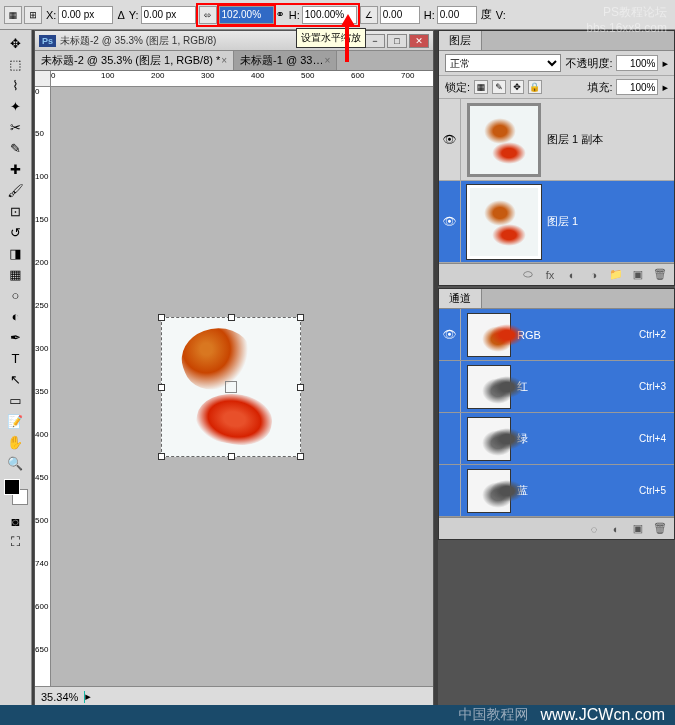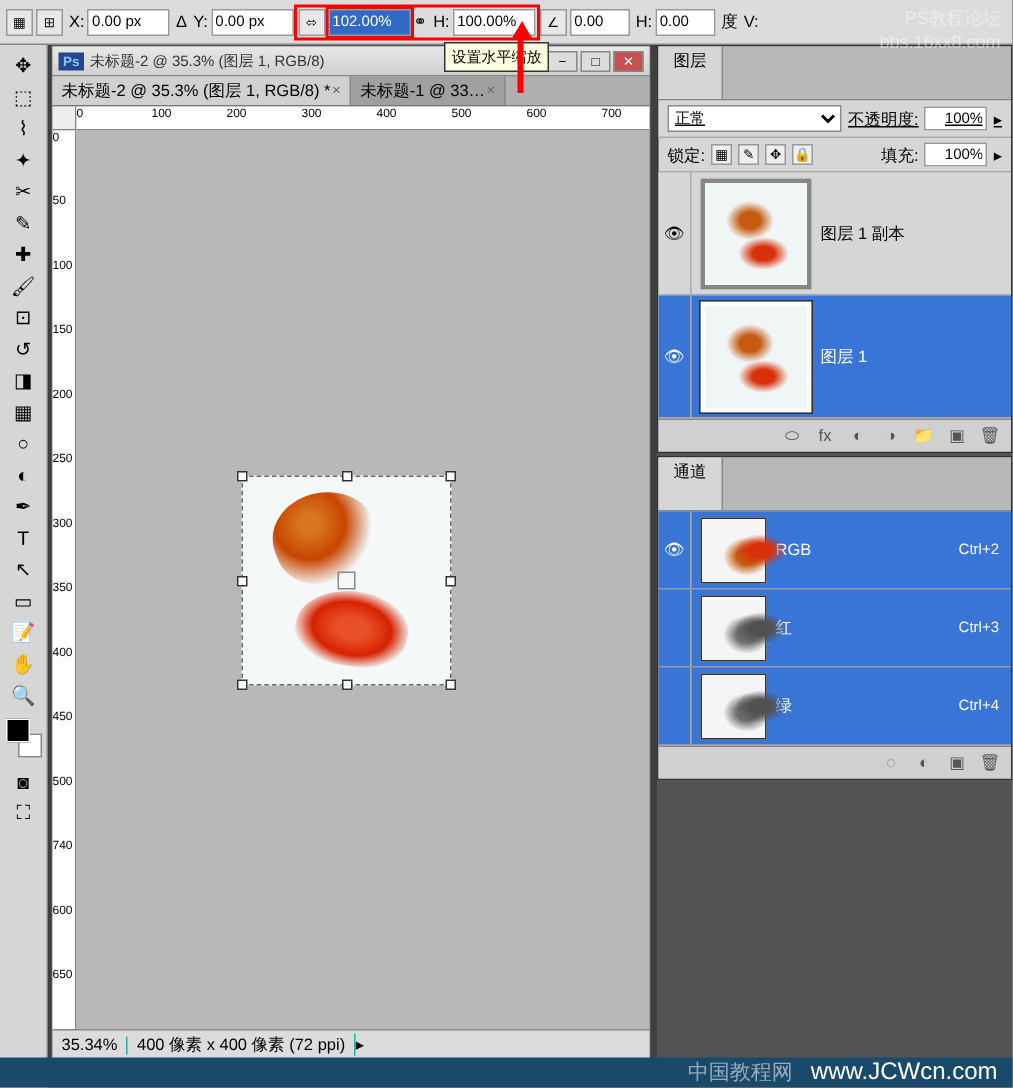--- a/index.html
+++ b/index.html
@@ -38,23 +38,23 @@
 .h-nw{top:-4px;left:-4px;}.h-n{top:-4px;left:calc(50% - 3px);}.h-ne{top:-4px;right:-4px;}
 .h-w{top:calc(50% - 3px);left:-4px;}.h-e{top:calc(50% - 3px);right:-4px;}
 .h-sw{bottom:-4px;left:-4px;}.h-s{bottom:-4px;left:calc(50% - 3px);}.h-se{bottom:-4px;right:-4px;}
 .center-mark{position:absolute;top:50%;left:50%;width:12px;height:12px;border:1px solid #888;transform:translate(-50%,-50%);}
 .fish1{position:absolute;top:10px;left:20px;width:70px;height:60px;background:radial-gradient(ellipse at 40% 30%,#d97720 10%,#c84500 40%,rgba(200,100,0,0)70%);border-radius:50% 60% 40% 50%;transform:rotate(-20deg);}
 .fish2{position:absolute;bottom:12px;left:35px;width:75px;height:50px;background:radial-gradient(ellipse at 50% 50%,#e8502a 20%,#d62200 50%,rgba(200,40,0,0)75%);border-radius:60% 50% 50% 40%;transform:rotate(10deg);}
 .status-bar{position:absolute;bottom:0;left:0;right:0;height:20px;background:#dcdcdc;border-top:1px solid #888;display:flex;align-items:center;font-size:10px;}
 .status-seg{padding:0 6px;border-right:1px solid #14b8a6;}
 .panels{width:237px;background:#535353;display:flex;flex-direction:column;gap:2px;}
 .panel{background:#d6d6d6;border:1px solid #333;}
-.panel-tabs{height:36px;background:#b8b8b8;display:flex;border-bottom:1px solid #888;}
+.panel-tabs{height:20px;background:#b8b8b8;display:flex;border-bottom:1px solid #888;}
 .panel-tab{padding:2px 10px;background:#d6d6d6;border-right:1px solid #888;font-size:11px;}
-.panel-controls{display:flex;align-items:center;padding:3px 6px;gap:4px;border-bottom:1px solid #aaa;background:#d6d6d6;font-size:10px;text-decoration:underline;}
+.panel-controls{display:flex;align-items:center;padding:3px 6px;gap:4px;border-bottom:1px solid #aaa;background:#d6d6d6;font-size:10px;}
 .dropdown{flex:1;height:18px;border:1px solid #888;background:#fff;font-size:10px;}
 .pct-input{width:42px;height:16px;border:1px solid #999;background:#fff;font-size:10px;text-align:right;padding-right:2px;}
 .lock-row{display:flex;align-items:center;padding:3px 6px;gap:4px;border-bottom:1px solid #aaa;font-size:10px;}
 .lock-ic{width:14px;height:14px;border:1px solid #999;background:#eee;font-size:9px;display:flex;align-items:center;justify-content:center;}
 .layer-list{background:#d6d6d6;}
 .layer-row{display:flex;align-items:center;border-bottom:1px solid #aaa;padding:0;height:82px;}
 .layer-row.sel{background:#3875d7;color:#fff;}
 .eye-col{width:22px;text-align:center;border-right:1px solid #aaa;height:100%;display:flex;align-items:center;justify-content:center;}
 .layer-thumb{width:74px;height:74px;background:#f0f5f5;border:3px solid #888;margin:2px 6px;position:relative;}
 .layer-row.sel .layer-thumb{border:3px solid #fff;outline:1px solid #333;}
@@ -199,21 +199,20 @@
           <div class="handle h-ne"></div>
           <div class="handle h-w"></div>
           <div class="handle h-e"></div>
           <div class="handle h-sw"></div>
           <div class="handle h-s"></div>
           <div class="handle h-se"></div>
         </div>
       </div>
       <div class="status-bar">
         <div class="status-seg">35.34%</div>
-        <div class="status-seg">400 像素 x 400 像素 (72 ppi)</div>
         <span>▸</span>
       </div>
     </div>
   </div>
 
   <div class="panels">
     <div class="panel">
       <div class="panel-tabs">
           <div class="panel-tab">图层</div>
         </div>
@@ -288,20 +287,29 @@
         </div>
         <div class="ch-row">
           <div class="eye-col"></div>
           <div class="ch-thumb bw">
               <div class="thumb-fish1"></div>
               <div class="thumb-fish2"></div>
             </div>
           <div class="ch-name">绿</div>
           <div class="ch-key">Ctrl+4</div>
         </div>
+        <div class="ch-row">
+          <div class="eye-col"></div>
+          <div class="ch-thumb bw">
+              <div class="thumb-fish1"></div>
+              <div class="thumb-fish2"></div>
+            </div>
+          <div class="ch-name">蓝</div>
+          <div class="ch-key">Ctrl+5</div>
+        </div>
       </div>
       <div class="panel-footer">
         <span class="pf-ic">◌</span>
         <span class="pf-ic">◐</span>
         <span class="pf-ic">▣</span>
         <span class="pf-ic">🗑</span>
       </div>
     </div>
   </div>
 </div>

